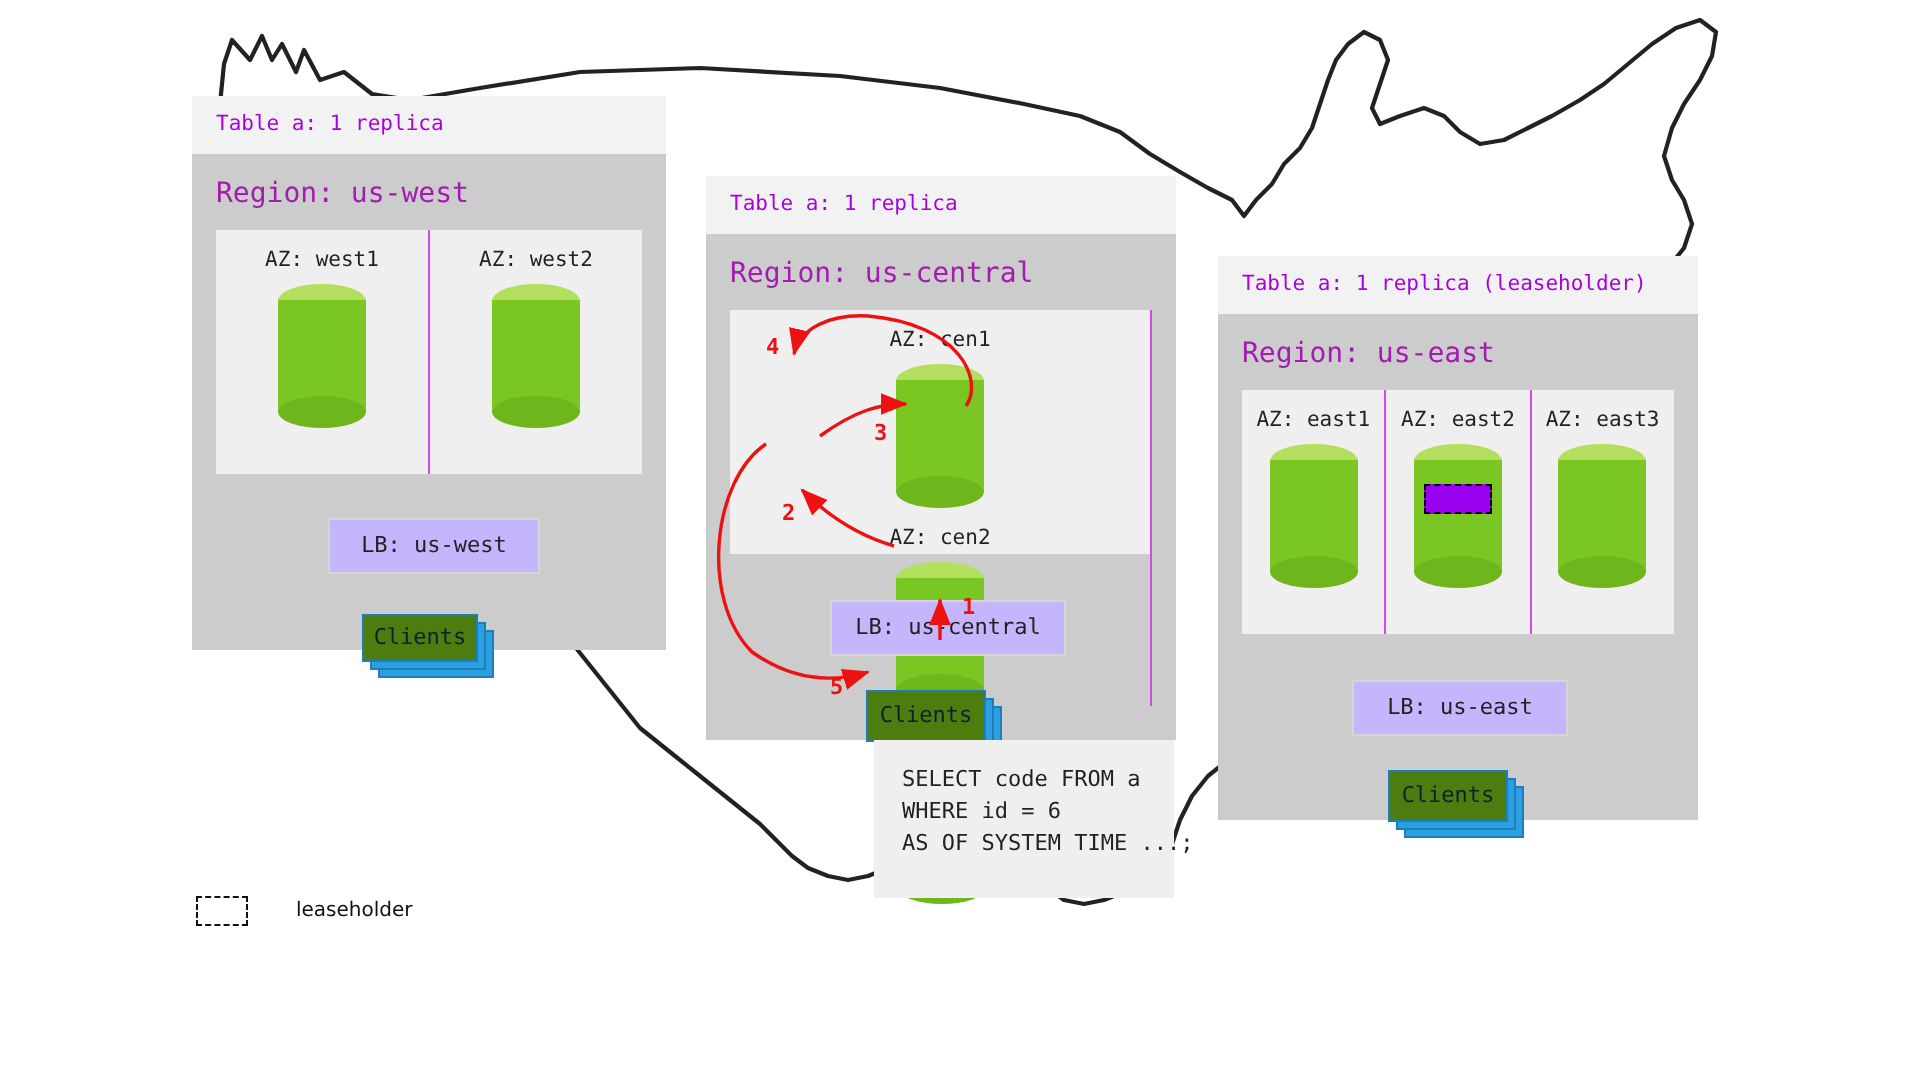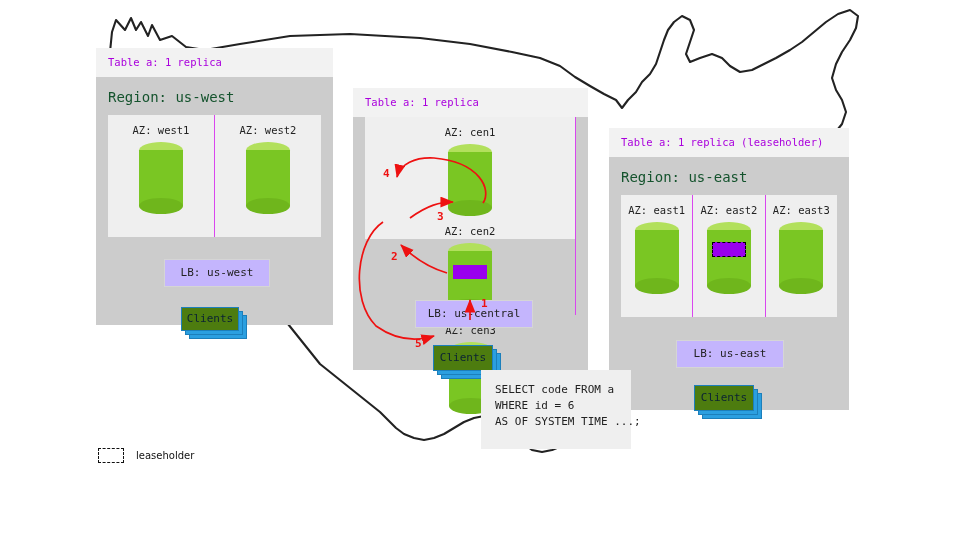--- a/index.html
+++ b/index.html
@@ -15,21 +15,21 @@
   
   .region{position:absolute;z-index:10;}
   .region-caption{
     background:#f2f2f2;color:#aa00dd;
     font-size:10.5px;line-height:1;
     padding:9px 0 9px 12px;
     white-space:pre;
   }
   .region-body{background:#cccccc;position:relative;}
   .region-title{
-    color:#14532d;font-size:14px;
+    color:#a21caf;font-size:14px;
     padding:12px 0 10px 12px;white-space:pre;
   }
   .az-row{
     background:#efefef;margin:0 12px;display:flex;
   }
   .az{
     flex:1;position:relative;text-align:center;
     border-right:1px solid #d946ef;
   }
   .az:last-child{border-right:none;}
@@ -71,25 +71,25 @@
   .clients .front{
     position:absolute;left:0;top:0;background:#4d7c0f;border:1px solid #1c7fbb;
     display:flex;align-items:center;justify-content:center;
     font-size:11px;color:#0b2233;white-space:pre;
   }
 
   
   .sqlbox{
     position:absolute;background:#efefef;z-index:12;
     font-size:11px;line-height:16px;color:#222;
-    padding:12px 14px;white-space:pre;margin-left:44px;
-  }
-
-  
-  .legend{position:absolute;z-index:30;display:flex;align-items:center;gap:12px;}
+    padding:12px 14px;white-space:pre;
+  }
+
+  
+  .legend{position:absolute;z-index:30;display:flex;align-items:center;gap:24px;}
   .legend-swatch{width:24px;height:13px;border:1.6px dashed #111;background:transparent;}
   .legend-text{font-size:10px;color:#111;font-family:"DejaVu Sans","Liberation Sans",sans-serif;white-space:pre;}
 
   .arrow-num{
     position:absolute;color:#ee1111;font-size:11px;font-weight:bold;
     z-index:45;white-space:pre;
   }
 </style>
 </head>
 <body>
@@ -157,20 +157,21 @@
         <div class="sheet" style="left:8px;top:8px;width:56px;height:22px;"></div>
         <div class="sheet" style="left:4px;top:4px;width:56px;height:22px;"></div>
         <div class="front" style="width:56px;height:22px;">Clients</div>
       </div>
     </div>
   </div>
 
   <div class="region" style="left:353px;top:88px;width:235px;">
     <div class="region-caption">Table a: 1 replica</div>
     <div class="region-body" style="height:253px;">
+      <div class="region-title">Region: us-central</div>
 
       <div class="az-row" style="height:122px;flex-direction:column;">
         <div class="az">
           <div class="az-label">AZ: cen1</div>
           <div class="az-cyl-wrap">
             <div class="cyl" style="width:44px;height:72px;">
               <div class="top" style="height:17px;"></div>
               <div class="body" style="top:8px;height:56px;"></div>
               <div class="bot" style="height:16px;"></div>
             </div>

